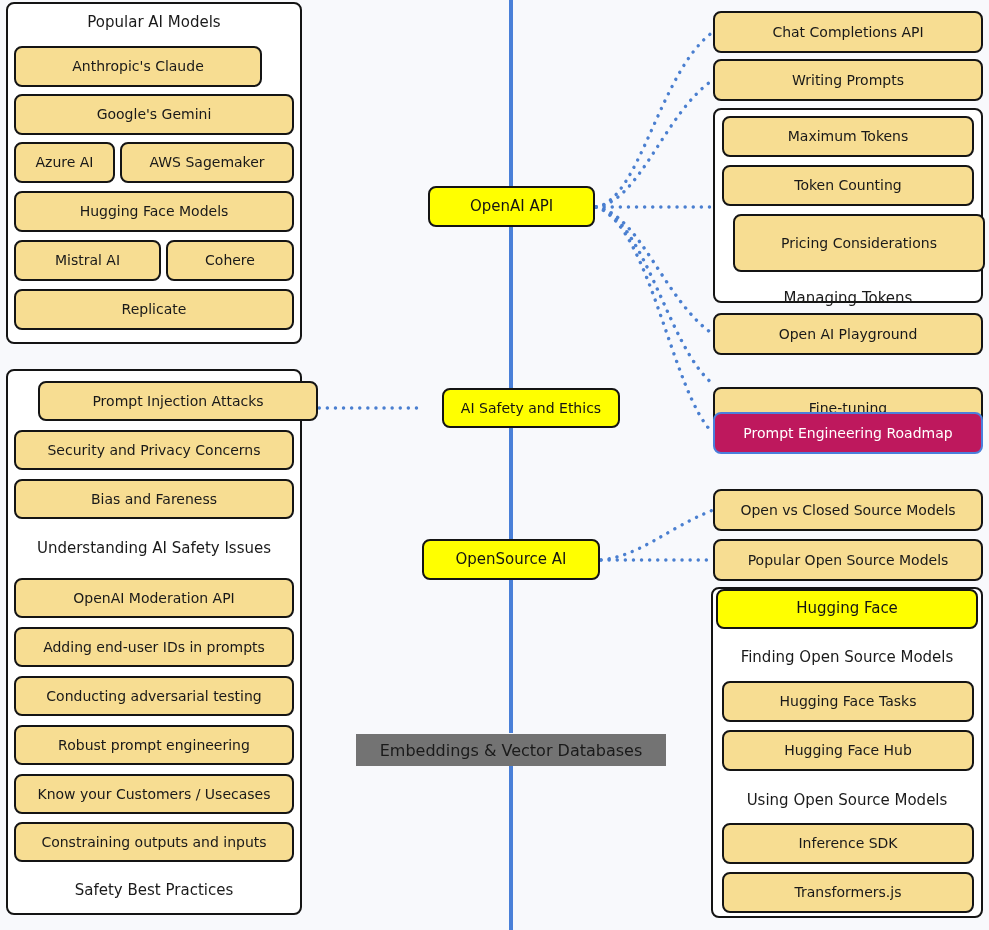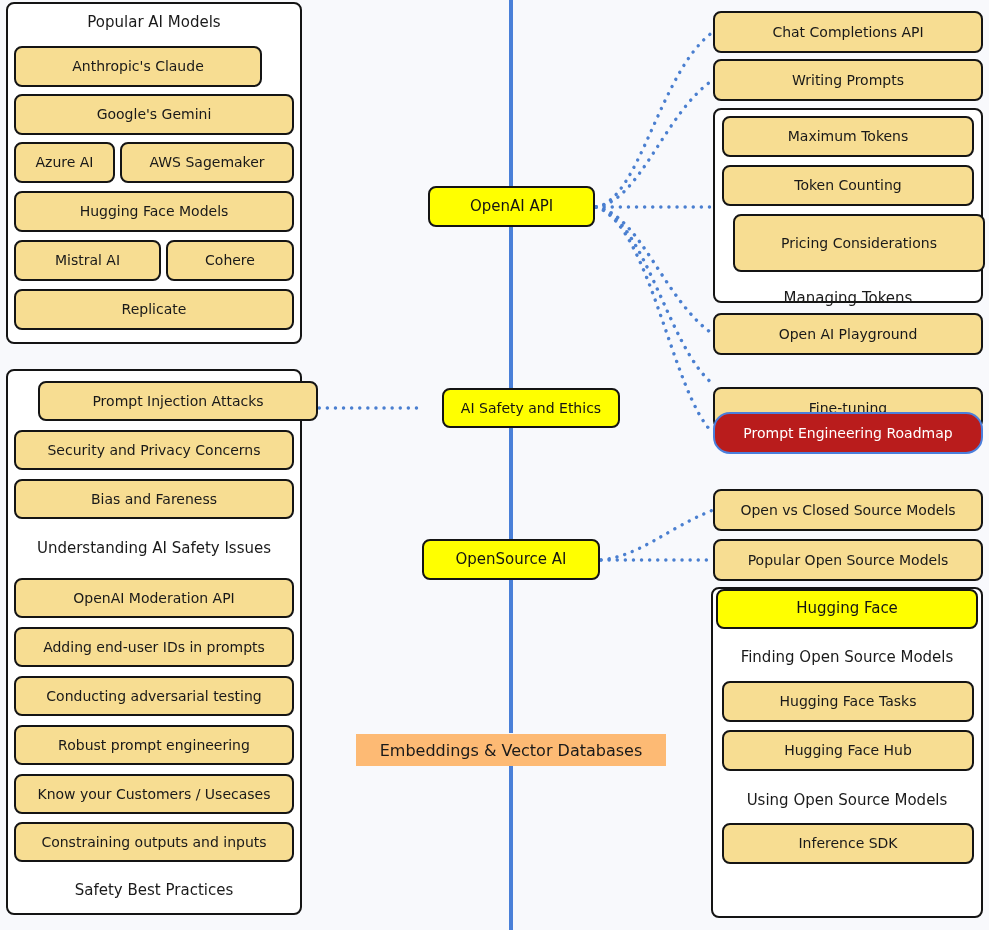--- a/index.html
+++ b/index.html
@@ -42,21 +42,21 @@
     border-radius: 8px;
     display: flex;
     align-items: center;
     justify-content: center;
     text-align: center;
     line-height: 1.15;
     z-index: 3;
   }
   .node.tan     { background: #f7dd92; color: #191919; }
   .node.bright  { background: #ffff00; color: #141414; }
-  .node.blue    { background: #b91c1c; color: #ffffff; border-color: #4b7fdc; border-radius: 17px; }
+  .node.blue    { background: #be185d; color: #ffffff; border-color: #4b7fdc; }
 
   
   .group {
     box-sizing: border-box;
     position: absolute;
     background: #ffffff;
     border: 2.5px solid #141414;
     border-radius: 8px;
     z-index: 2;
   }
@@ -72,21 +72,21 @@
     z-index: 3;
   }
 
   
   .freelabel {
     position: absolute;
     display: flex;
     align-items: center;
     justify-content: center;
     text-align: right;
-    background: #fdba74;
+    background: #737373;
     color: #1a1a1a;
     z-index: 4;
   }
 
   .fs15 { font-size: 15px; }
   .fs14 { font-size: 14px; }
   .fs16 { font-size: 16px; }
 </style>
 </head>
 <body>
@@ -163,14 +163,15 @@
   <div class="node tan fs14" style="left:713px; top:489px; width:270px; height:42px;">Open vs Closed Source Models</div>
   <div class="node tan fs14" style="left:713px; top:539px; width:270px; height:42px;">Popular Open Source Models</div>
 
   <div class="group" style="left:711px; top:587px; width:272px; height:331px;"></div>
   <div class="node bright fs15" style="left:716px; top:589px; width:262px; height:40px;">Hugging Face</div>
   <div class="grouplabel fs15" style="left:716px; top:643px; width:262px; height:28px;">Finding Open Source Models</div>
   <div class="node tan fs14" style="left:722px; top:681px; width:252px; height:41px;">Hugging Face Tasks</div>
   <div class="node tan fs14" style="left:722px; top:730px; width:252px; height:41px;">Hugging Face Hub</div>
   <div class="grouplabel fs15" style="left:716px; top:786px; width:262px; height:28px;">Using Open Source Models</div>
   <div class="node tan fs14" style="left:722px; top:823px; width:252px; height:41px;">Inference SDK</div>
+  <div class="node tan fs14" style="left:722px; top:872px; width:252px; height:41px;">Transformers.js</div>
 
 </div>
 
 </body></html>

